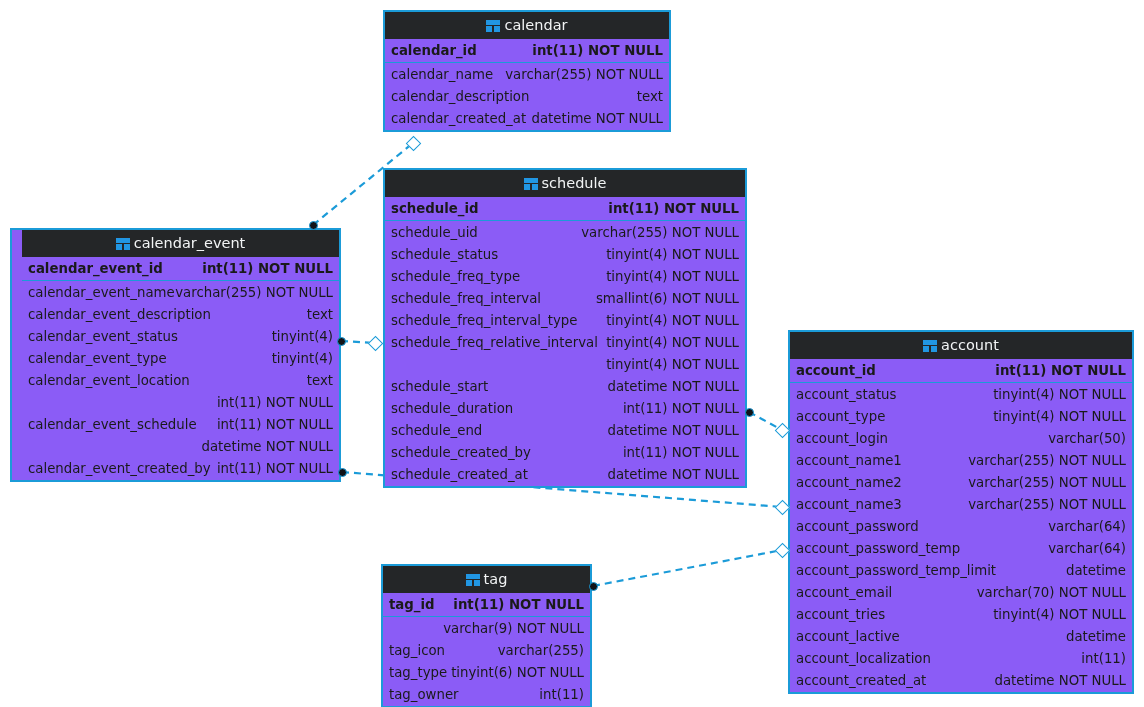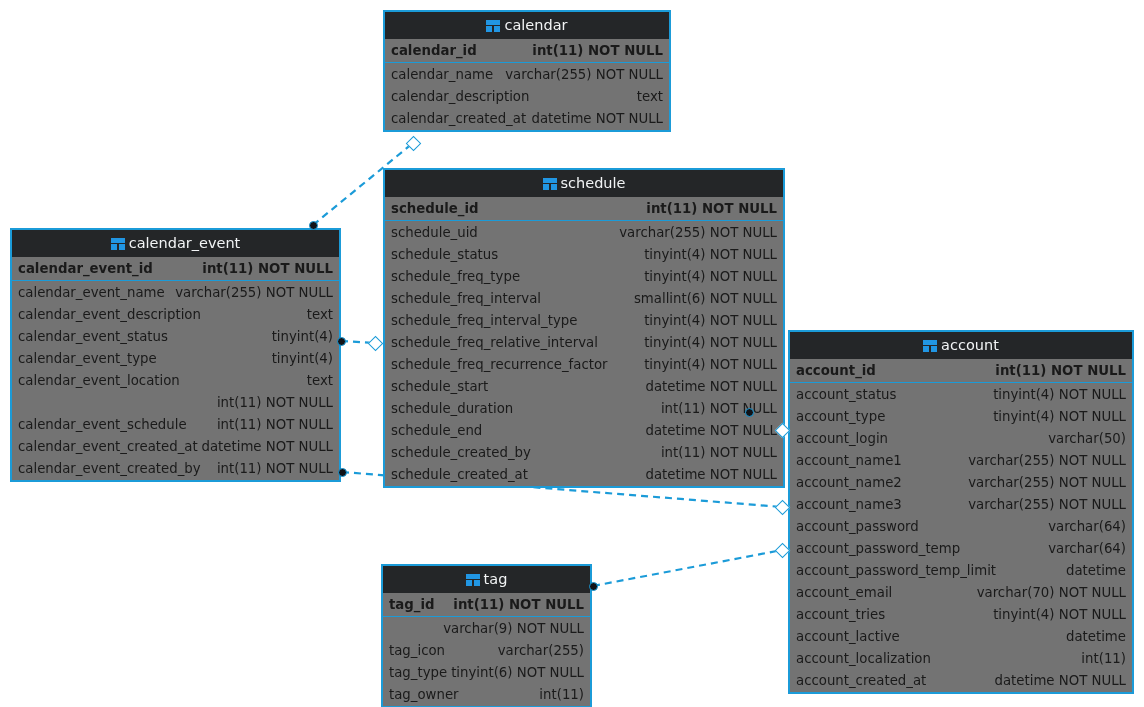--- a/index.html
+++ b/index.html
@@ -24,21 +24,21 @@
     position: absolute;
     left: 0; top: 0;
     width: 1144px;
     height: 707px;
     pointer-events: none;
   }
   .entity {
     position: absolute;
     box-sizing: border-box;
     border: 2px solid #1b9bd8;
-    background: #737373;
+    background: #8b5cf6;
     box-shadow: 0 0 0 0 rgba(0,0,0,0);
   }
   .entity-header {
     background: #242628;
     color: #f2f4f5;
     height: 27px;
     line-height: 27px;
     text-align: center;
     font-size: 14.5px;
     white-space: nowrap;
@@ -133,21 +133,21 @@
         <div class="entity-field">
           <span class="ftype">text</span>
           <span class="fname">calendar_description</span>
         </div>
         <div class="entity-field">
           <span class="ftype">datetime NOT NULL</span>
           <span class="fname">calendar_created_at</span>
         </div>
       </div>
     </div>
-    <div class="entity" style="left: 383px; top: 168px; width: 402px;">
+    <div class="entity" style="left: 383px; top: 168px; width: 364px;">
       <div class="entity-header"><span class="tbl-icon"><i class="r1"></i><i class="r2a"></i><i class="r2b"></i></span><span>schedule</span></div>
       <div class="entity-pk">
         <span class="ftype">int(11) NOT NULL</span>
         <span class="fname">schedule_id</span>
       </div>
       <div class="entity-body">
         <div class="entity-field">
           <span class="ftype">varchar(255) NOT NULL</span>
           <span class="fname">schedule_uid</span>
         </div>
@@ -190,21 +190,21 @@
         <div class="entity-field">
           <span class="ftype">int(11) NOT NULL</span>
           <span class="fname">schedule_created_by</span>
         </div>
         <div class="entity-field">
           <span class="ftype">datetime NOT NULL</span>
           <span class="fname">schedule_created_at</span>
         </div>
       </div>
     </div>
-    <div class="entity" style="left: 10px; top: 228px; width: 331px;">
+    <div class="entity" style="left: 10px; top: 228px; width: 331px; padding-left: 10px;">
       <div class="entity-header"><span class="tbl-icon"><i class="r1"></i><i class="r2a"></i><i class="r2b"></i></span><span>calendar_event</span></div>
       <div class="entity-pk">
         <span class="ftype">int(11) NOT NULL</span>
         <span class="fname">calendar_event_id</span>
       </div>
       <div class="entity-body">
         <div class="entity-field">
           <span class="ftype">varchar(255) NOT NULL</span>
           <span class="fname">calendar_event_name</span>
         </div>

